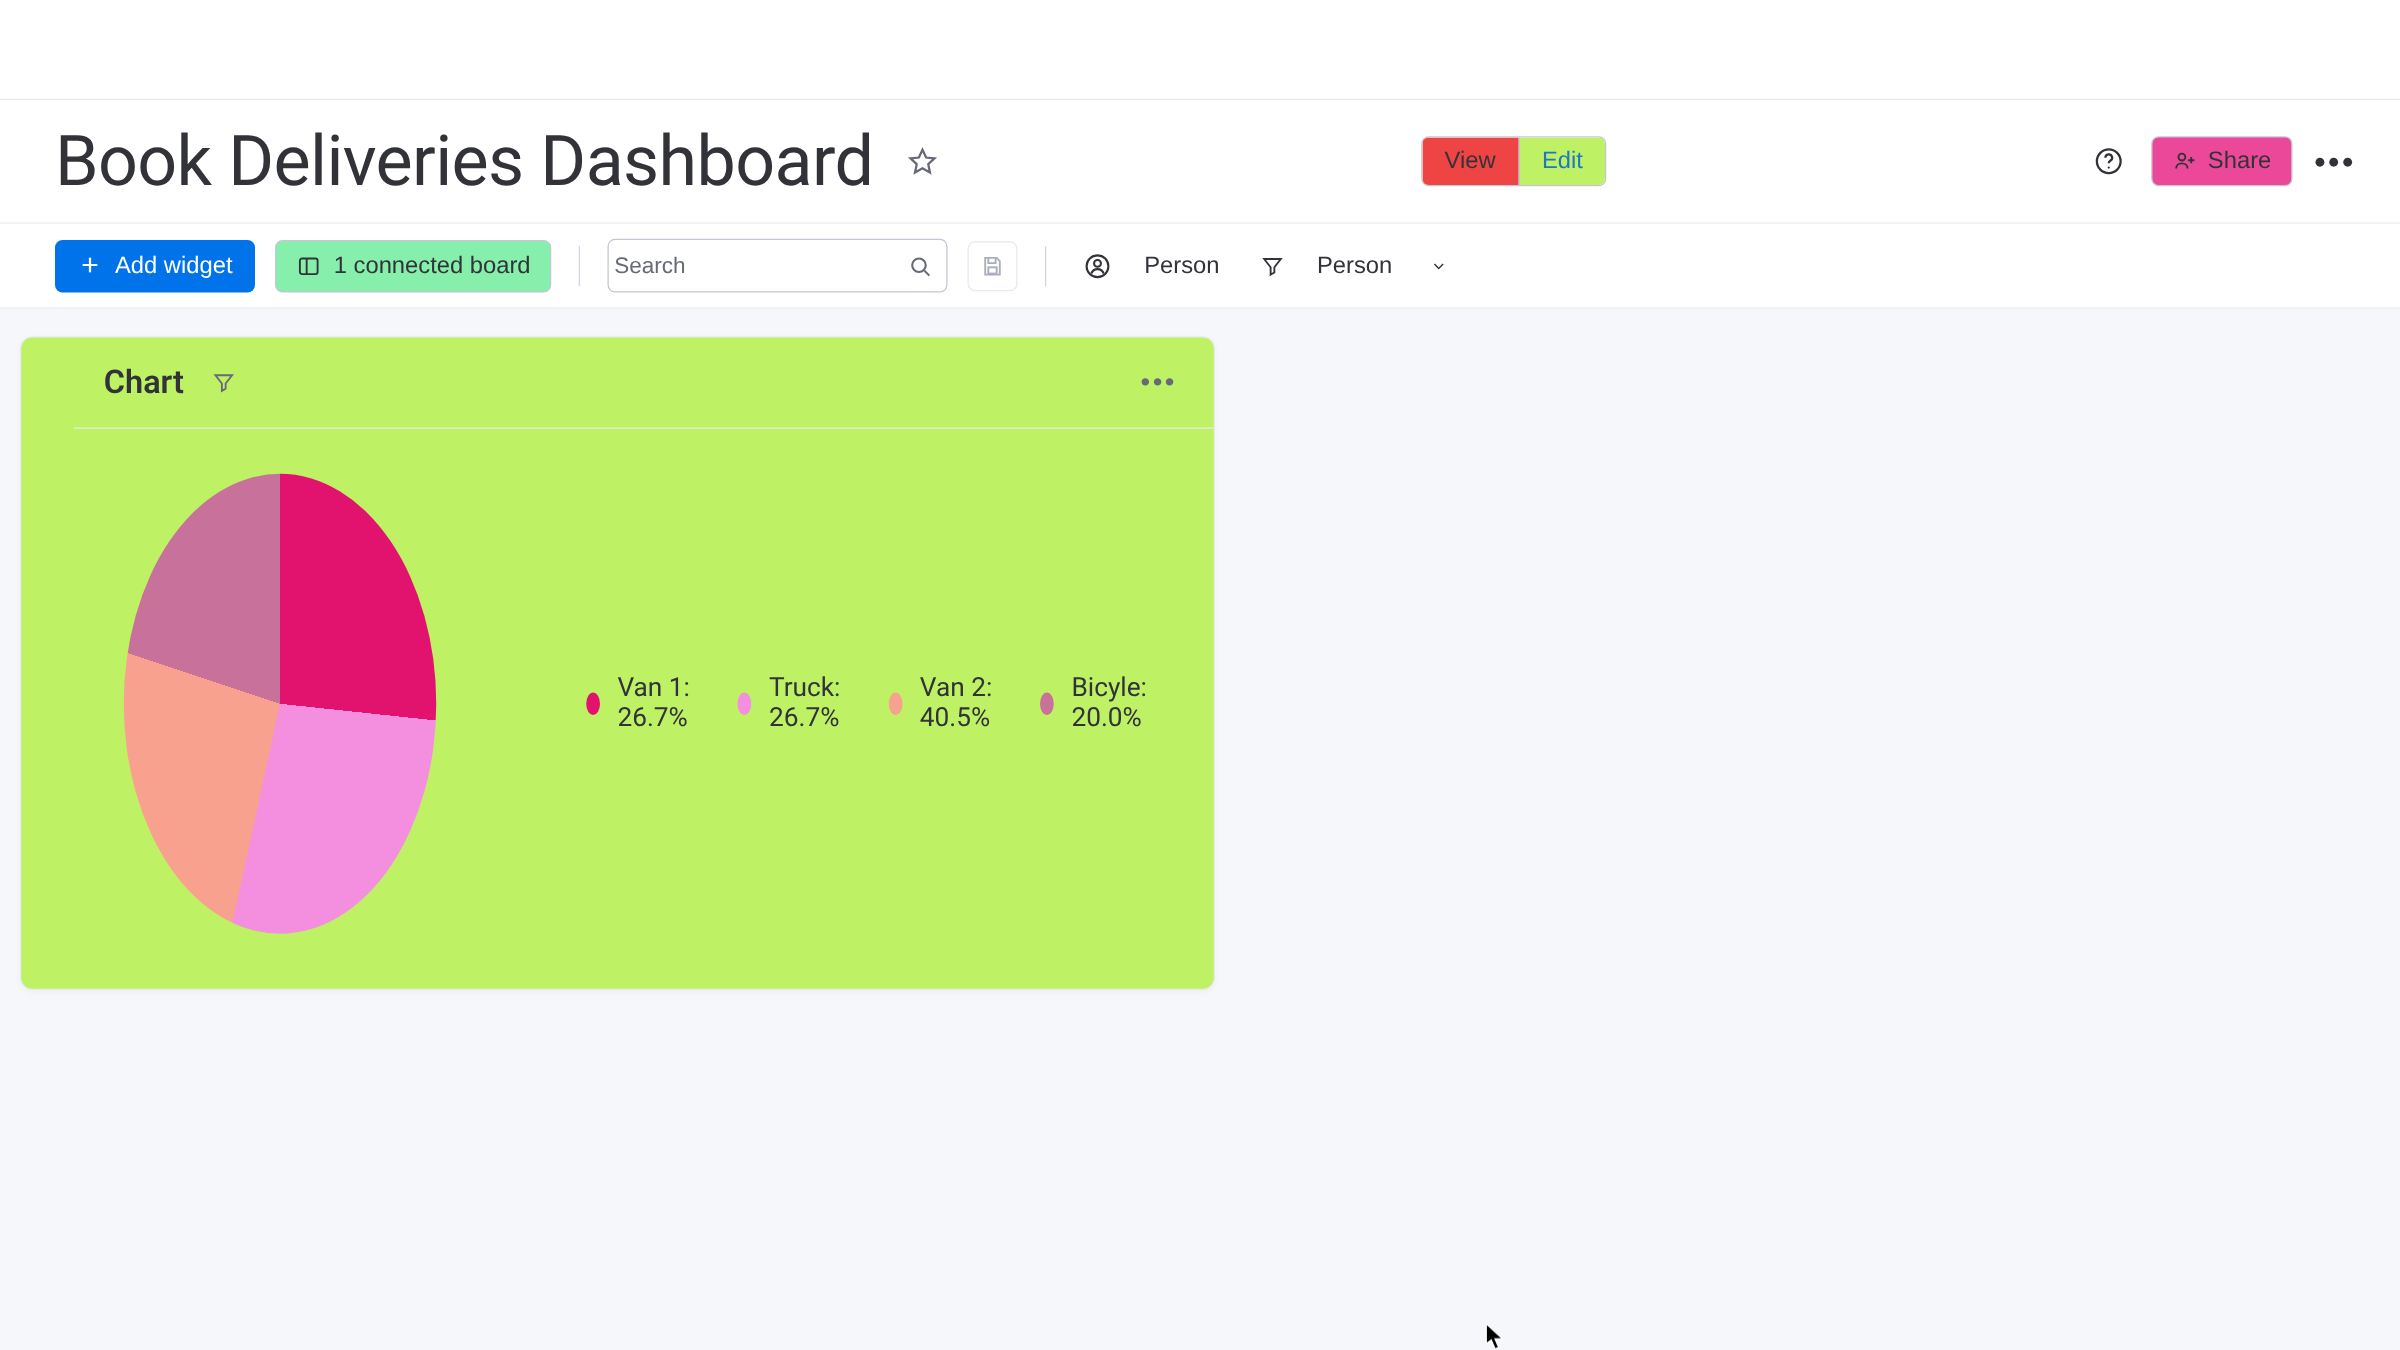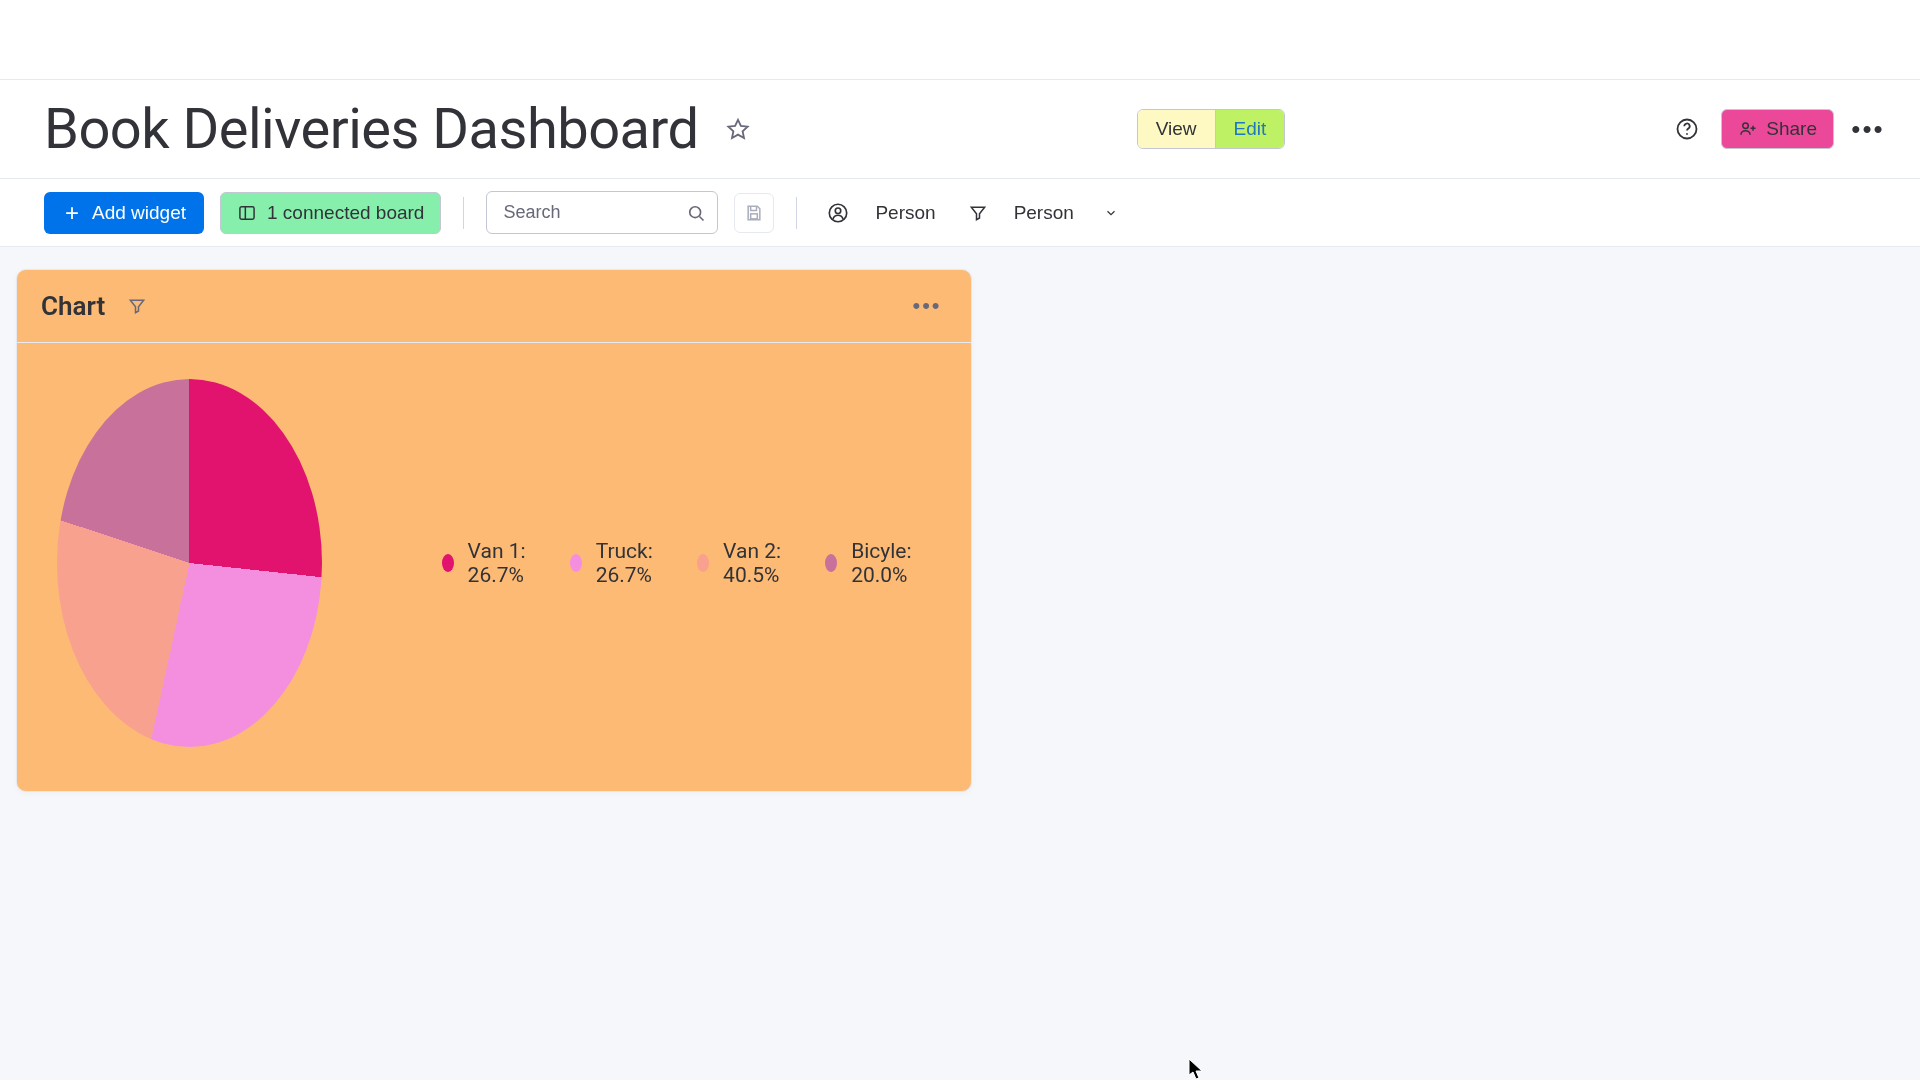--- a/index.html
+++ b/index.html
@@ -8,21 +8,21 @@
   
   .header {
     display: flex; align-items: center; justify-content: space-between;
     padding: 16px 32px 16px 44px; border-bottom: 1px solid #e6e9ef;
   }
   .header-left { display: flex; align-items: center; gap: 22px; }
   .title { font-size: 56px; font-weight: 400; letter-spacing: -0.5px; }
   .star-btn { width: 34px; height: 34px; display:flex; align-items:center; justify-content:center; border:none; background:none; cursor:pointer; color:#676879; }
   .header-center { display:flex; align-items:center; }
   .mode-toggle { display:flex; border:1px solid #c3c6d4; border-radius:6px; overflow:hidden; }
-  .mode-btn { padding: 8px 18px; font-size: 19px; background:#fef9c3; border:none; cursor:pointer; color:#323338; }
+  .mode-btn { padding: 8px 18px; font-size: 19px; background:#ef4444; border:none; cursor:pointer; color:#323338; }
   .mode-btn.active { background:#bef264; color:#1f76c2; border-left:1px solid #c3c6d4; }
   .header-right { display:flex; align-items:center; gap: 14px; }
   .icon-btn { width:40px; height:40px; display:flex; align-items:center; justify-content:center; border:none; background:none; cursor:pointer; color:#323338; border-radius:4px; }
   .share-btn { display:flex; align-items:center; gap:8px; padding:8px 16px; border:1px solid #c3c6d4; border-radius:6px; background:#ec4899; cursor:pointer; font-size:19px; color:#323338; }
   .more-btn { font-size: 26px; letter-spacing:2px; }
   
   .toolbar {
     display:flex; align-items:center; gap: 16px;
     padding: 12px 32px 12px 44px; border-bottom: 1px solid #e6e9ef;
     background: #fff;
@@ -34,33 +34,34 @@
   }
   .plus { width:20px; height:20px; display:flex; align-items:center; justify-content:center; font-size:24px; line-height:0; }
   .boards-btn {
     display:flex; align-items:center; gap:10px;
     background:#86efac; color:#323338; border:1px solid #c3c6d4; border-radius:6px;
     padding: 9px 16px; font-size:19px; cursor:pointer;
   }
   .vdiv { width:1px; height:32px; background:#d0d4e4; margin: 0 6px; }
   .search-wrap { position:relative; }
   .search-input {
-    width: 232px; padding: 10px 38px 10px 16px; font-size:18px;
+    width: 272px; padding: 10px 38px 10px 4px; font-size:18px;
     border:1px solid #c3c6d4; border-radius:6px; outline:none; color:#8b5cf6;
   }
   .search-input::placeholder { color:#676879; }
   .search-icon { position:absolute; right:12px; top:50%; transform:translateY(-50%); width:20px; height:20px; color:#676879; pointer-events:none; }
   .save-icon-btn { width:40px; height:40px; display:flex; align-items:center; justify-content:center; border:1px solid #e6e9ef; border-radius:6px; background:#fff; cursor:pointer; color:#a9aebd; }
   .tool-link { display:flex; align-items:center; gap:26px; padding:8px 8px; border:none; background:none; cursor:pointer; font-size:19px; color:#323338; }
   .chev { margin-left:4px; }
   
   .canvas { background:#f6f7fb; min-height: 870px; padding: 22px 16px; }
   .widget {
-    width: 956px; background:#fdba74; border:1px solid #e6e9ef; border-radius:10px;
+    width: 956px; background:#bef264; border:1px solid #e6e9ef; border-radius:10px;
     box-shadow: 0 2px 6px rgba(0,0,0,0.03);
+    padding-left: 42px;
   }
   .widget-head {
     display:flex; align-items:center; justify-content:space-between;
     padding: 16px 24px; border-bottom:1px solid #e6e9ef;
   }
   .widget-head-left { display:flex; align-items:center; gap:18px; }
   .widget-title { font-size:26px; font-weight:600; }
   .widget-filter-btn { width:28px; height:28px; display:flex; align-items:center; justify-content:center; border:none; background:none; cursor:pointer; color:#676879; }
   .widget-more { font-size:22px; letter-spacing:2px; color:#676879; }
   .widget-body { display:flex; align-items:center; padding: 36px 40px 44px 40px; gap: 120px; }

